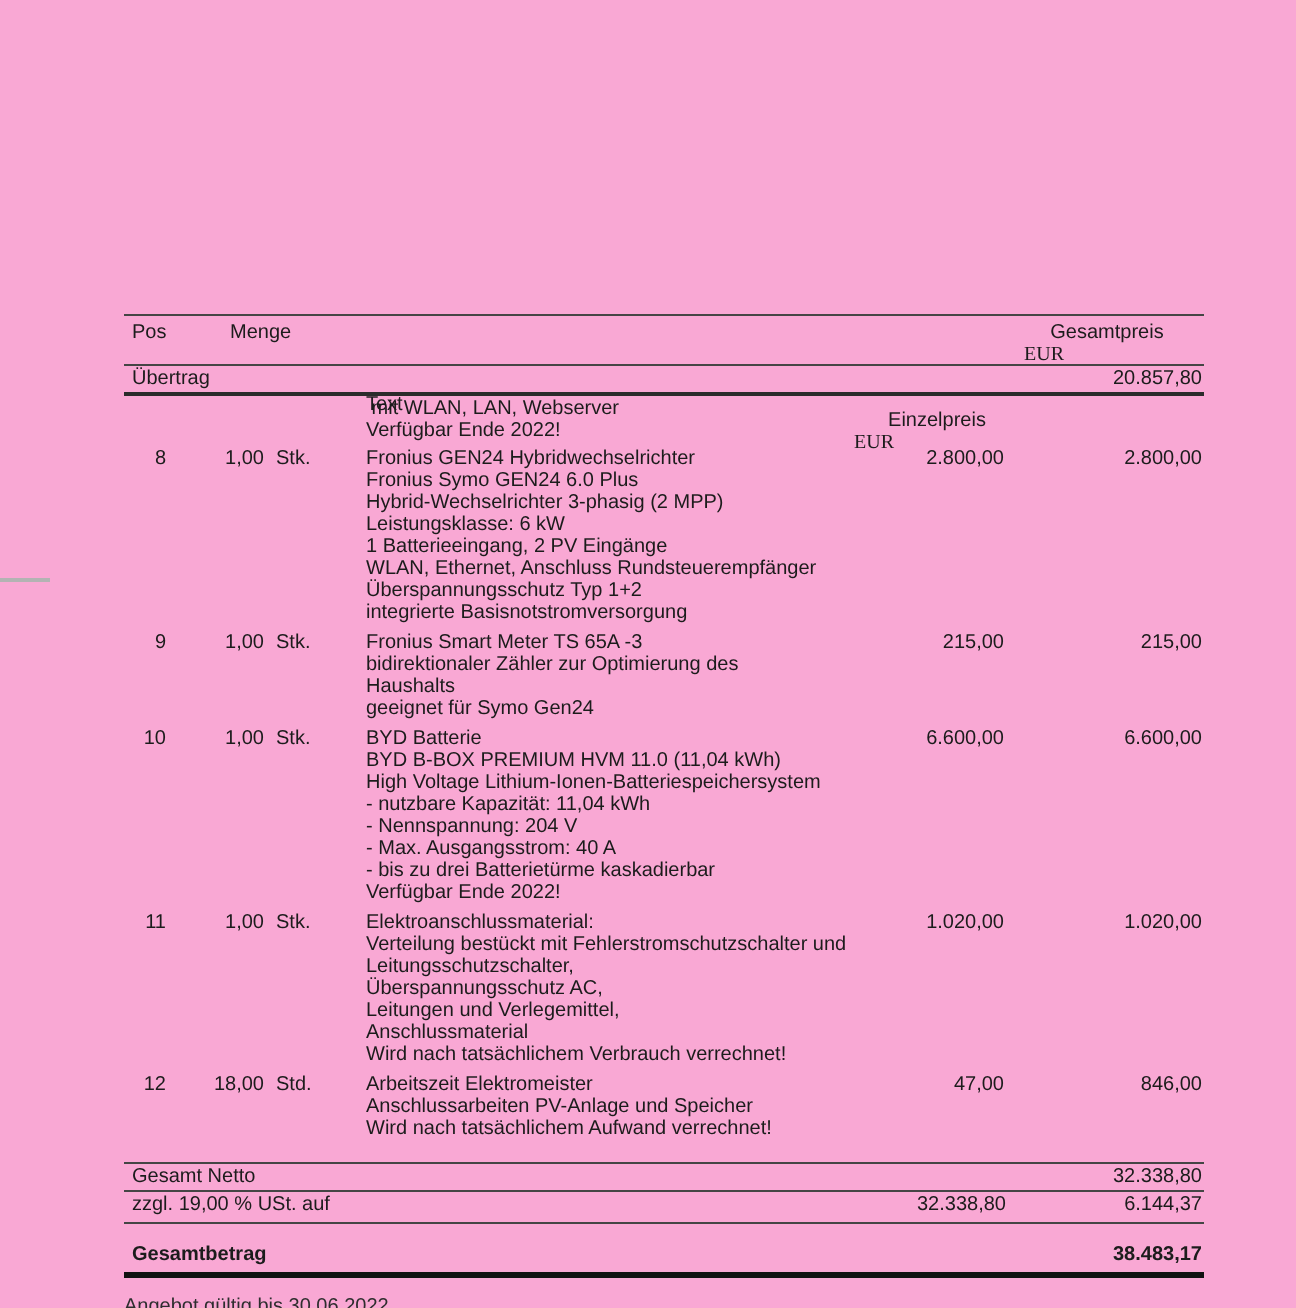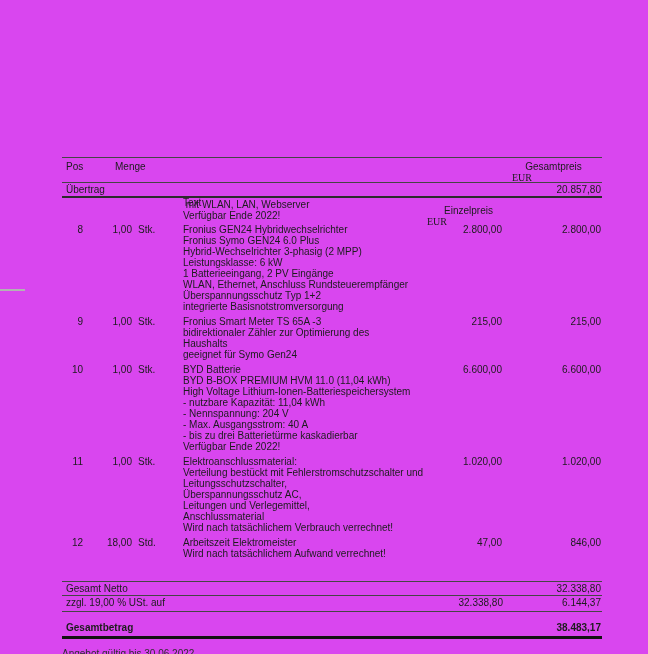--- a/index.html
+++ b/index.html
@@ -1,19 +1,19 @@
 <!DOCTYPE html>
 <html><head>
 <meta charset="utf-8">
 <style>
   html,body{margin:0;padding:0;background:#fff;}
   .page{
     position:relative;
     width:648px;height:654px;
-    background:#d946ef;
+    background:#f9a8d4;
     overflow:hidden;
     font-family:"Liberation Sans", sans-serif;
     font-size:10px;
     line-height:11px;
     color:#1c1c1c;
   }
   .rule{position:absolute;left:62px;width:540px;height:1px;background:#454545;}
   .rule.thick{height:2px;background:#2b2b2b;}
   .rule.heavy{height:3px;background:#111;}
   .fold-mark{position:absolute;left:0;top:289px;width:25px;height:2px;background:#b3b3b3;}
@@ -120,21 +120,21 @@
       <span class="c-qty">1,00</span>
       <span class="c-unit">Stk.</span>
       <span class="c-text"><div class="desc-line">Elektroanschlussmaterial:</div><div class="desc-line">Verteilung bestückt mit Fehlerstromschutzschalter und</div><div class="desc-line">Leitungsschutzschalter,</div><div class="desc-line">Überspannungsschutz AC,</div><div class="desc-line">Leitungen und Verlegemittel,</div><div class="desc-line">Anschlussmaterial</div><div class="desc-line">Wird nach tatsächlichem Verbrauch verrechnet!</div></span>
       <span class="c-up">1.020,00</span>
       <span class="c-tp">1.020,00</span>
     </div>
       <div class="item">
       <span class="c-pos">12</span>
       <span class="c-qty">18,00</span>
       <span class="c-unit">Std.</span>
-      <span class="c-text"><div class="desc-line">Arbeitszeit Elektromeister</div><div class="desc-line">Wird nach tatsächlichem Aufwand verrechnet!</div></span>
+      <span class="c-text"><div class="desc-line">Arbeitszeit Elektromeister</div><div class="desc-line">Anschlussarbeiten PV-Anlage und Speicher</div><div class="desc-line">Wird nach tatsächlichem Aufwand verrechnet!</div></span>
       <span class="c-up">47,00</span>
       <span class="c-tp">846,00</span>
     </div>
     </div>
 
   <div class="rule" style="top:581px"></div>
   <div class="row-abs" style="top:583px">
     <span class="lbl">Gesamt Netto</span>
     <span class="val-total">32.338,80</span>
   </div>

